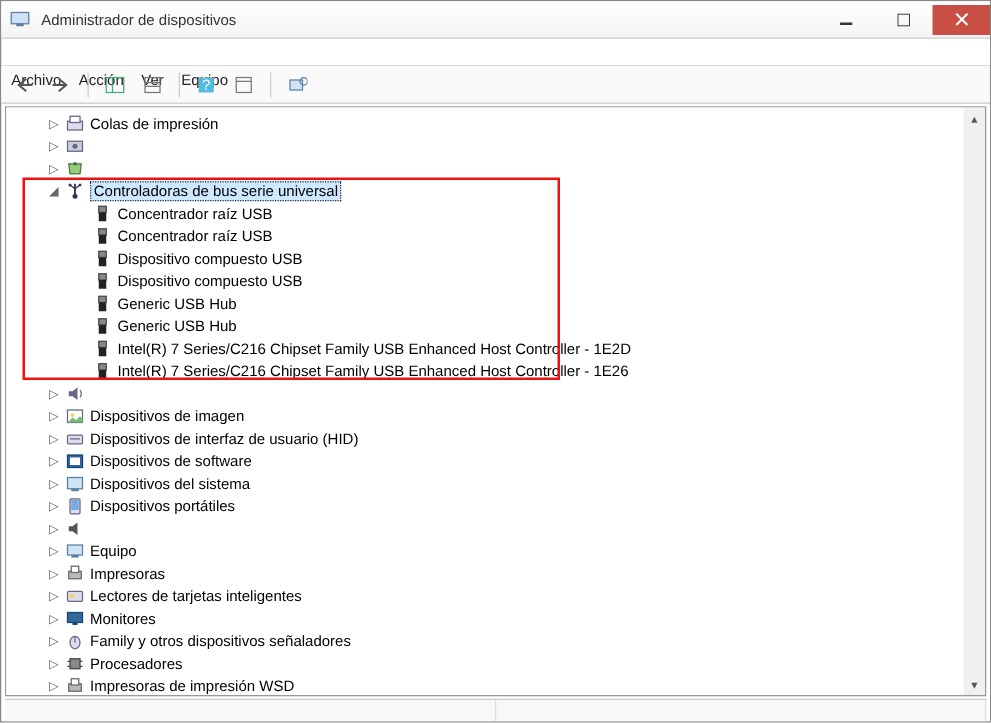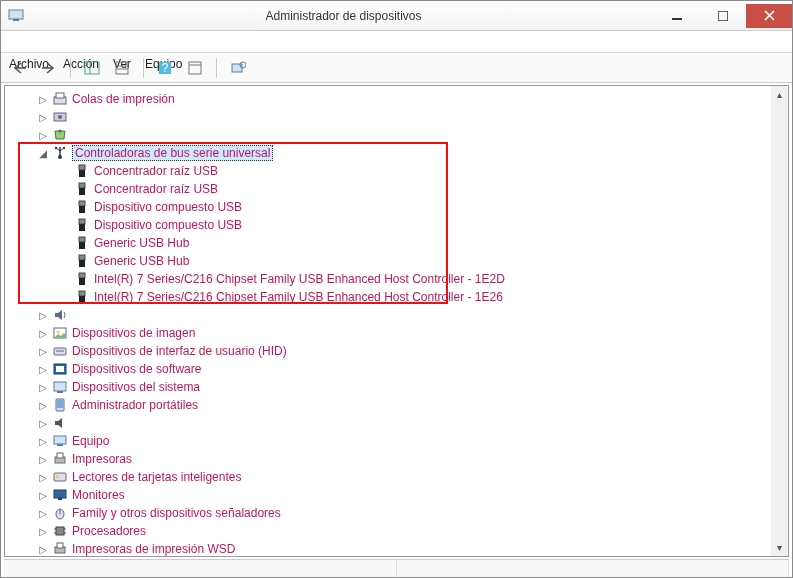--- a/index.html
+++ b/index.html
@@ -1,36 +1,36 @@
 <!DOCTYPE html>
 <html><head>
 <meta charset="utf-8">
 <style>
   * { box-sizing: border-box; margin: 0; padding: 0; font-family: "Segoe UI", Tahoma, sans-serif; font-size: 12px; }
   body { background: #fff; width: 793px; height: 578px; overflow: hidden; border: 1px solid #888; }
   .titlebar { height: 30px; background: linear-gradient(#fff,#f4f4f4); display: flex; align-items: center; border-bottom: 1px solid #ccc; }
   .titlebar .icon { width: 20px; height: 20px; margin: 0 6px; display: inline-block; }
-  .titlebar .title { flex: 1; text-align: center; color: #333; }
+  .titlebar .title { flex: 1; color: #333; }
   .win-btns { display: flex; }
   .win-btn { width: 46px; height: 24px; display: flex; align-items: center; justify-content: center; color: #333; }
   .win-btn.close { background: #c94f44; color: #fff; }
   .menubar { height: 22px; display: flex; align-items: center; padding: 0 8px; gap: 14px; border-bottom: 1px solid #ddd; }
   .menubar span { color: #222; margin-top: 44px; }
   .toolbar { height: 30px; display: flex; align-items: center; padding: 0 6px; gap: 6px; border-bottom: 1px solid #ccc; background: #fafafa; }
   .tool-sep { width: 1px; height: 20px; background: #ccc; margin: 0 3px; }
   .tool-btn { width: 24px; height: 22px; display: flex; align-items: center; justify-content: center; border: 1px solid transparent; }
   .content-wrap { position: relative; height: 472px; border: 1px solid #999; margin: 2px 3px 0 3px; }
   .scroll-area { position: absolute; inset: 0 17px 0 0; overflow: hidden; background: #fff; }
   .scrollbar { position: absolute; top: 0; right: 0; bottom: 0; width: 17px; background: #f0f0f0; }
   .scroll-up, .scroll-down { height: 17px; display:flex; align-items:center; justify-content:center; font-size:10px; color:#555;}
   .tree { padding: 4px 0 4px 0; }
   .row { height: 18px; display: flex; align-items: center; white-space: nowrap; }
   .exp { width: 12px; height: 12px; display: flex; align-items: center; justify-content: center; color: #666; font-size: 10px; margin-right: 3px; }
   .dev-icon { width: 16px; height: 16px; margin-right: 4px; flex-shrink:0; }
-  .label { color: #be185d; }
+  .label { color: #000000; }
   .selected .label { border: 1px dotted #333; background: #cde8ff; padding: 0 2px; }
   .highlight-box { position: absolute; left: 13px; top: 56px; width: 430px; height: 162px; border: 2px solid #e11; pointer-events: none; }
   .statusbar { height: 20px; border-top: 1px solid #ccc; margin: 2px 3px 0 3px; background:#f8f8f8; display:flex;}
   .statusbar .pane { flex:1; border-right:1px solid #ddd;}
   svg { display:block; }
 </style>
 </head>
 <body>
 
 <div class="titlebar">
@@ -293,21 +293,21 @@
           <span class="label">Dispositivos del sistema</span>
         </div>
         <div class="row" style="padding-left: 32px;">
           <span class="exp">▷</span>
           <span class="dev-icon">
             <svg width="16" height="16">
               <rect x="4" y="2" width="8" height="12" rx="1" fill="#dde" stroke="#668"></rect>
               <rect x="5" y="3" width="6" height="8" fill="#7ad"></rect>
             </svg>
           </span>
-          <span class="label">Administrador portátiles</span>
+          <span class="label">Dispositivos portátiles</span>
         </div>
         <div class="row" style="padding-left: 32px;">
           <span class="exp">▷</span>
           <span class="dev-icon">
             <svg width="16" height="16">
               <path d="M3 6 h3 l4 -3 v10 l-4 -3 h-3 z" fill="#555"></path>
             </svg>
           </span>
         </div>
         <div class="row" style="padding-left: 32px;">

